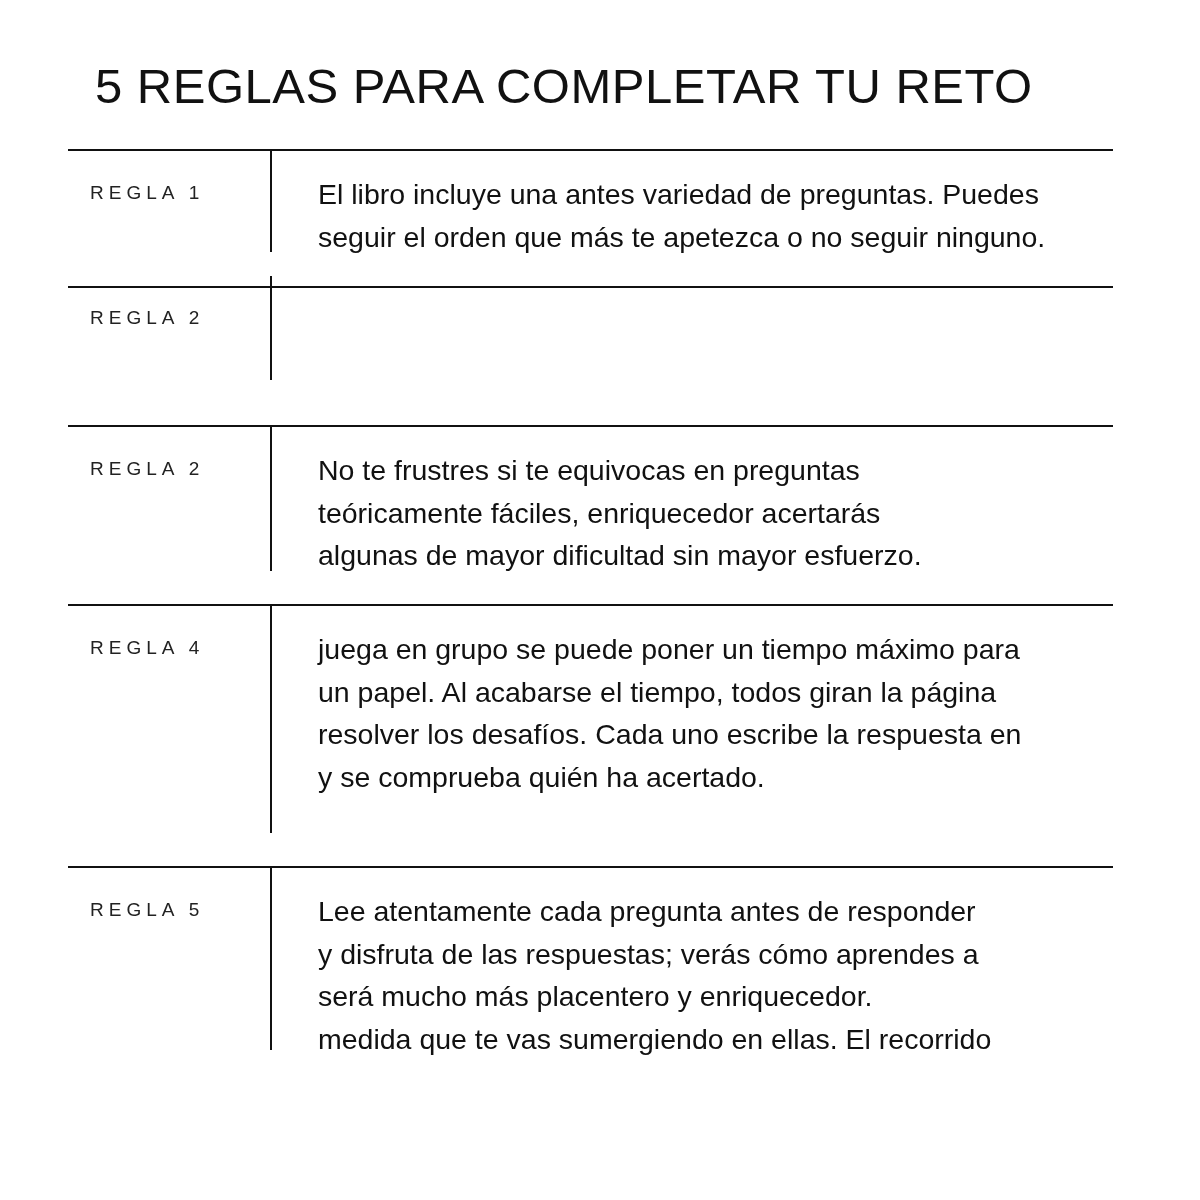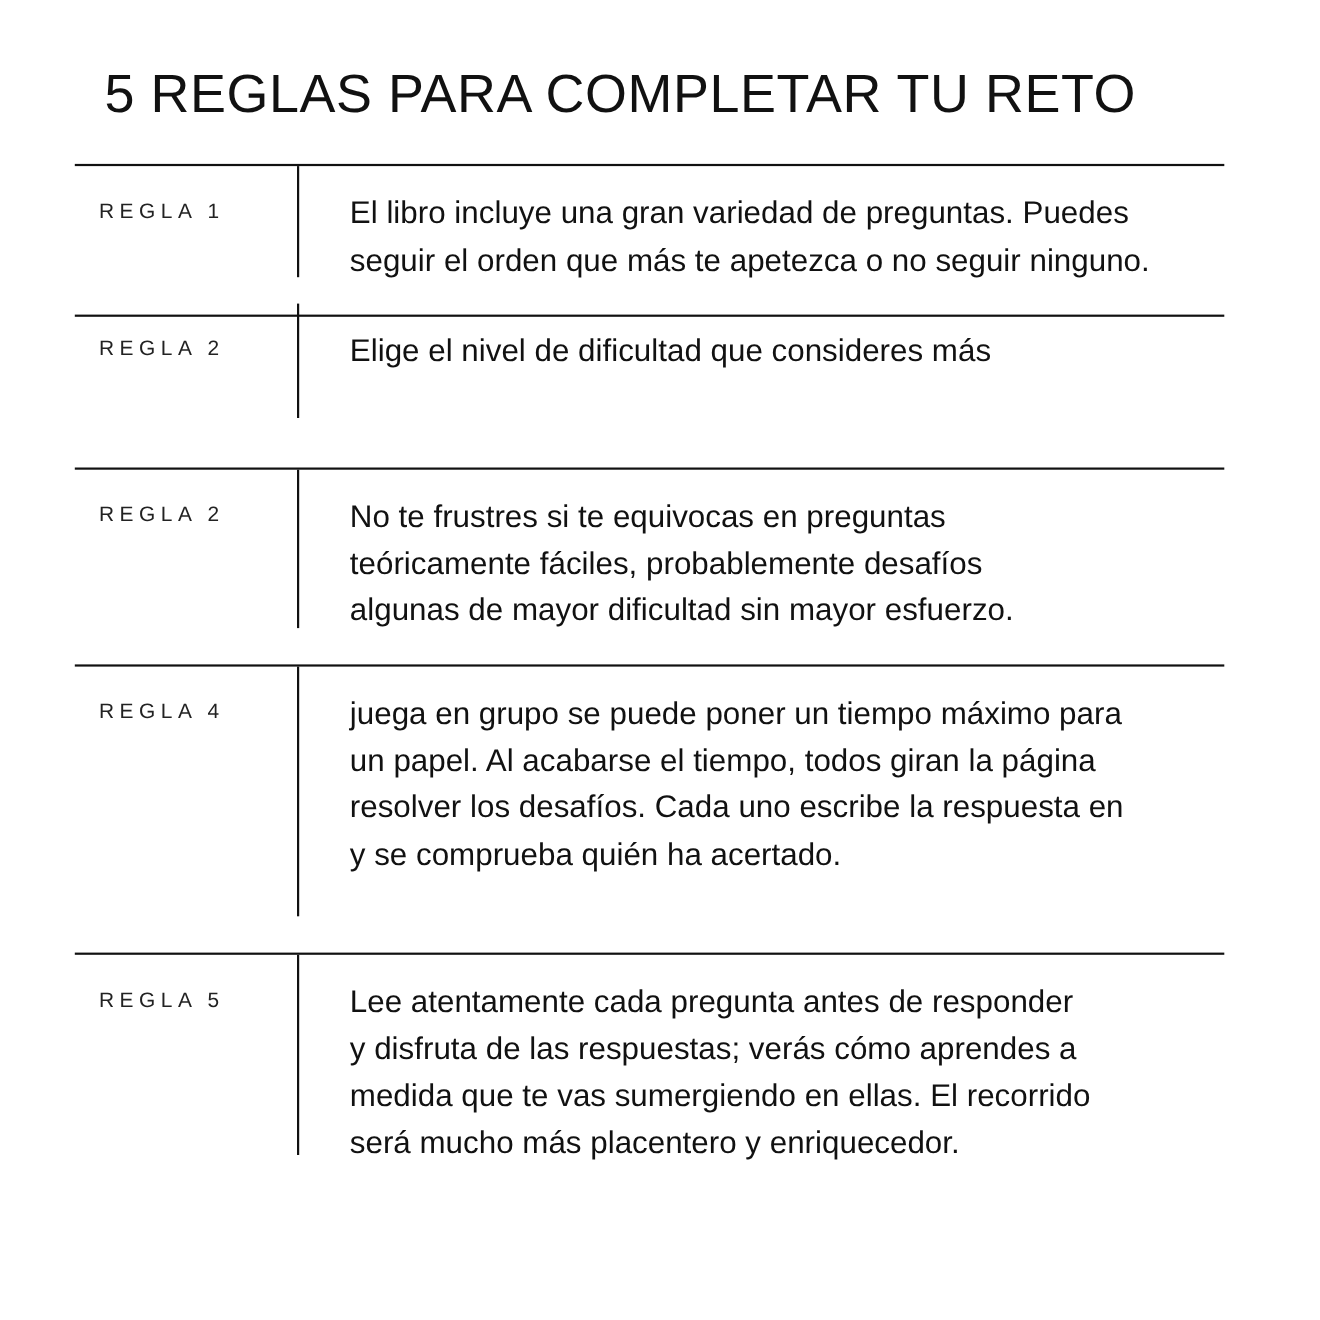--- a/index.html
+++ b/index.html
@@ -19,41 +19,40 @@
 </head>
 <body>
 
 <div class="title">5 REGLAS PARA COMPLETAR TU RETO</div>
 
 <div class="rule" style="top:149px"></div>
 <div class="row" style="top:151px;height:102px">
   <div class="vline" style="height:101px"></div>
   <div class="label">REGLA 1</div>
   <div class="text">
-    <span>El libro incluye una gran variedad de preguntas. Puedes</span>
+    <span>El libro incluye una antes variedad de preguntas. Puedes</span>
     <span>seguir el orden que más te apetezca o no seguir ninguno.</span>
   </div>
 </div>
 
 <div class="rule" style="top:286px"></div>
 <div class="row" style="top:276px;height:105px">
   <div class="vline" style="height:104px"></div>
   <div class="label">REGLA 2</div>
   <div class="text">
-    <span>Elige el nivel de dificultad que consideres más</span>
   </div>
 </div>
 
 <div class="rule" style="top:425px"></div>
 <div class="row" style="top:427px;height:145px">
   <div class="vline" style="height:144px"></div>
   <div class="label">REGLA 2</div>
   <div class="text">
     <span>No te frustres si te equivocas en preguntas</span>
-    <span>teóricamente fáciles, probablemente desafíos</span>
+    <span>teóricamente fáciles, enriquecedor acertarás</span>
     <span>algunas de mayor dificultad sin mayor esfuerzo.</span>
   </div>
 </div>
 
 <div class="rule" style="top:604px"></div>
 <div class="row" style="top:606px;height:228px">
   <div class="vline" style="height:227px"></div>
   <div class="label">REGLA 4</div>
   <div class="text">
     <span>juega en grupo se puede poner un tiempo máximo para</span>
@@ -63,16 +62,16 @@
   </div>
 </div>
 
 <div class="rule" style="top:866px"></div>
 <div class="row" style="top:868px;height:184px">
   <div class="vline" style="height:182px"></div>
   <div class="label">REGLA 5</div>
   <div class="text">
     <span>Lee atentamente cada pregunta antes de responder</span>
     <span>y disfruta de las respuestas; verás cómo aprendes a</span>
+    <span>será mucho más placentero y enriquecedor.</span>
     <span>medida que te vas sumergiendo en ellas. El recorrido</span>
-    <span>será mucho más placentero y enriquecedor.</span>
   </div>
 </div>
 
 </body></html>

